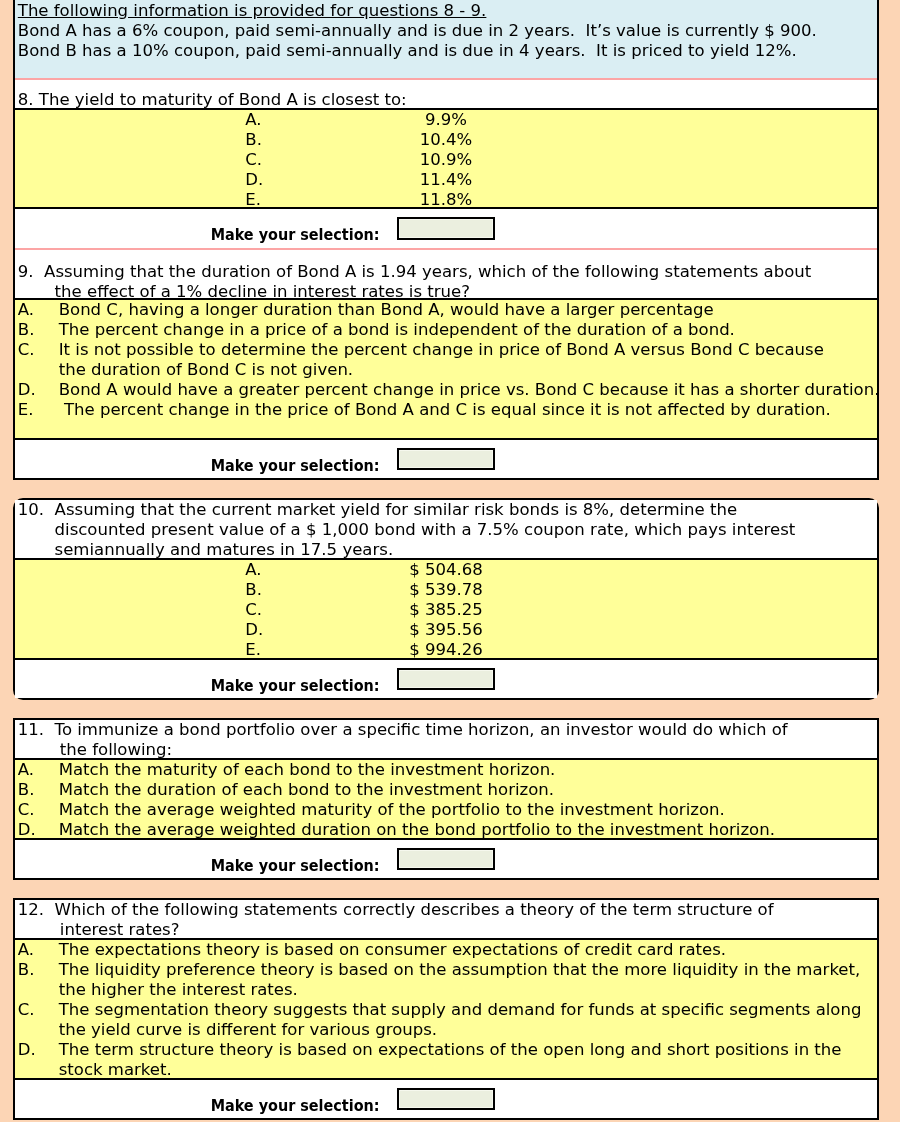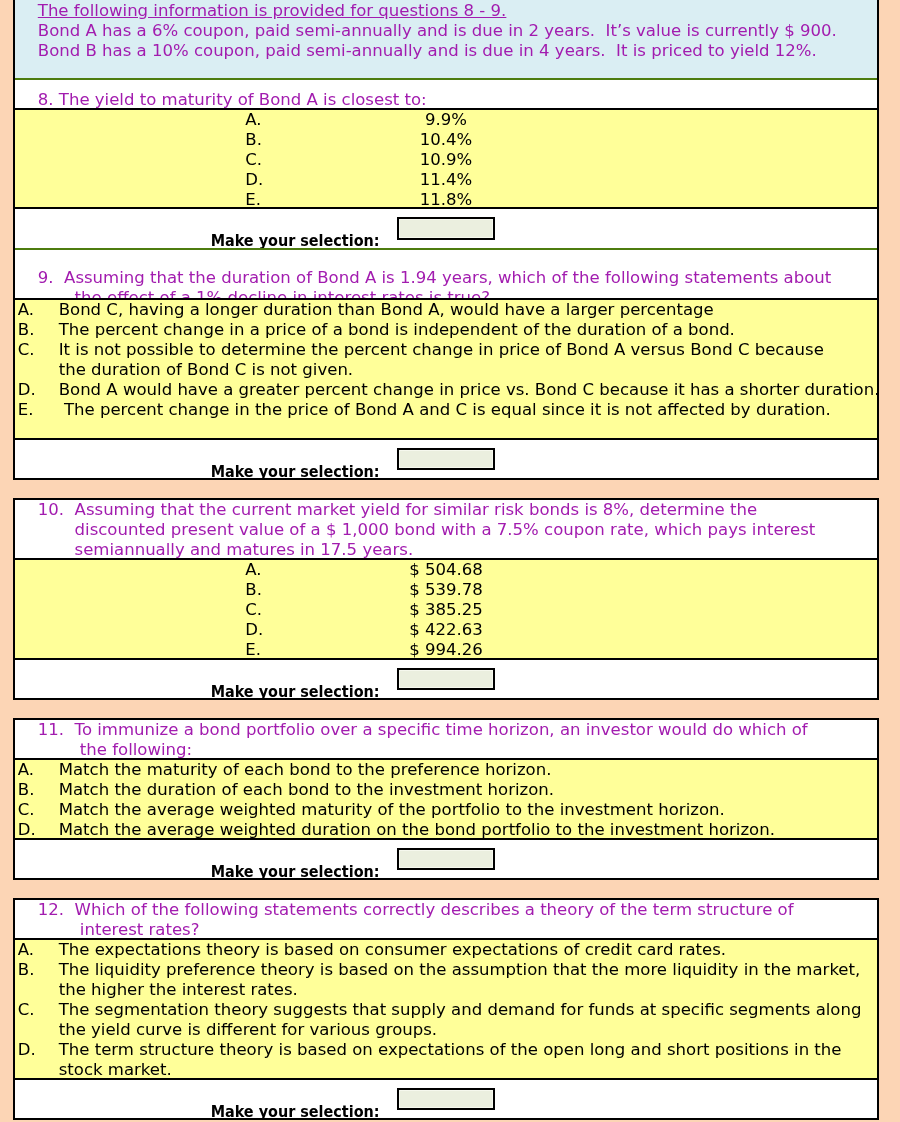--- a/index.html
+++ b/index.html
@@ -14,46 +14,46 @@
   .block{
     position:absolute;
     left:13px;width:866px;
     border:2px solid #000;
     background:#ffffff;
     box-sizing:border-box;
   }
   .sect{position:relative;box-sizing:border-box;overflow:hidden;}
   .sect.info{background:#DAEEF3;}
   .sect.stem{background:#ffffff;}
-  .sect.btop{border-top:2px solid #4d7c0f;}
+  .sect.btop{border-top:2px solid #fca5a5;}
   .sect.opts{background:#FFFF99;border-top:2px solid #000;}
   .sect.sel{border-top:2px solid #000;background:#ffffff;}
 
   .ln{
     font-size:16.55px;line-height:20px;white-space:pre;
-    color:#a21caf;padding-left:2.8px;margin-left:20px;
+    color:#000000;padding-left:2.8px;
   }
   .u{text-decoration:underline;}
 
   .optrow{
     font-size:16.55px;line-height:20px;white-space:pre;
     color:#000;display:flex;
   }
   .two-col .optrow{display:block;position:relative;text-align:center;}
   .two-col .ltr{position:absolute;left:230.3px;text-align:left;}
   .two-col .val{display:inline;}
   .para .ltr{width:43.7px;min-width:43.7px;flex:0 0 43.7px;padding-left:2.8px;box-sizing:border-box;}
   .para .val{white-space:pre;flex:0 0 auto;}
 
   .selrow{
     font-family:"DejaVu Sans Condensed","DejaVu Sans",sans-serif;
     font-weight:bold;font-size:16px;line-height:19px;
     position:absolute;left:0;top:0;right:0;bottom:0;
   }
-  .sellabel{position:absolute;left:195.7px;top:22px;white-space:pre;}
+  .sellabel{position:absolute;left:195.7px;top:16px;white-space:pre;}
   .inp{
     position:absolute;left:381.7px;top:8px;
     width:98.4px;height:22.3px;
     background:#EBEFDF;border:2px solid #000;
     box-shadow:inset 0 0 0 1px #F6F8EE;
     box-sizing:border-box;
   }
 </style>
 </head>
 <body>
@@ -74,67 +74,67 @@
       <div class="optrow"><span class="ltr">C.</span><span class="val">10.9%</span></div>
       <div class="optrow"><span class="ltr">D.</span><span class="val">11.4%</span></div>
       <div class="optrow"><span class="ltr">E.</span><span class="val">11.8%</span></div>
     </div>
     <div class="sect sel" style="height:40.3px;">
       <div class="selrow">
         <span class="sellabel">Make your selection:</span>
         <span class="inp"></span>
       </div>
     </div>
-    <div class="sect stem btop" style="height:49.9px;padding-top:18px;">
+    <div class="sect stem btop" style="height:49.9px;padding-top:12px;">
       <div class="ln">9.  Assuming that the duration of Bond A is 1.94 years, which of the following statements about</div>
       <div class="ln">       the effect of a 1% decline in interest rates is true?</div>
     </div>
     <div class="sect opts para" style="height:140.4px;">
       <div class="optrow"><span class="ltr">A.</span><span class="val">Bond C, having a longer duration than Bond A, would have a larger percentage</span></div>
       <div class="optrow"><span class="ltr"></span></div>
       <div class="optrow"><span class="ltr">B.</span><span class="val">The percent change in a price of a bond is independent of the duration of a bond.</span></div>
       <div class="optrow"><span class="ltr">C.</span><span class="val">It is not possible to determine the percent change in price of Bond A versus Bond C because</span></div>
       <div class="optrow"><span class="ltr"></span><span class="val">the duration of Bond C is not given.</span></div>
       <div class="optrow"><span class="ltr">D.</span><span class="val">Bond A would have a greater percent change in price vs. Bond C because it has a shorter duration.</span></div>
       <div class="optrow"><span class="ltr">E.</span><span class="val"> The percent change in the price of Bond A and C is equal since it is not affected by duration.</span></div>
     </div>
     <div class="sect sel" style="height:39.6px;">
       <div class="selrow">
         <span class="sellabel">Make your selection:</span>
         <span class="inp"></span>
       </div>
     </div>
   </div>
-  <div class="block" style="top:498px;height:201.6px;">
+  <div class="block" style="top:498px;height:201.6px;border-radius:10px;">
     <div class="sect stem" style="height:57.6px;">
       <div class="ln">10.  Assuming that the current market yield for similar risk bonds is 8%, determine the</div>
       <div class="ln">       discounted present value of a $ 1,000 bond with a 7.5% coupon rate, which pays interest</div>
       <div class="ln">       semiannually and matures in 17.5 years.</div>
     </div>
     <div class="sect opts two-col" style="height:100.3px;">
       <div class="optrow"><span class="ltr">A.</span><span class="val">$ 504.68</span></div>
       <div class="optrow"><span class="ltr">B.</span><span class="val">$ 539.78</span></div>
       <div class="optrow"><span class="ltr">C.</span><span class="val">$ 385.25</span></div>
-      <div class="optrow"><span class="ltr">D.</span><span class="val">$ 422.63</span></div>
+      <div class="optrow"><span class="ltr">D.</span><span class="val">$ 395.56</span></div>
       <div class="optrow"><span class="ltr">E.</span><span class="val">$ 994.26</span></div>
     </div>
     <div class="sect sel" style="height:39.7px;">
       <div class="selrow">
         <span class="sellabel">Make your selection:</span>
         <span class="inp"></span>
       </div>
     </div>
   </div>
   <div class="block" style="top:718px;height:161.6px;">
     <div class="sect stem" style="height:37.6px;">
       <div class="ln">11.  To immunize a bond portfolio over a specific time horizon, an investor would do which of</div>
       <div class="ln">        the following:</div>
     </div>
     <div class="sect opts para" style="height:80.4px;">
-      <div class="optrow"><span class="ltr">A.</span><span class="val">Match the maturity of each bond to the preference horizon.</span></div>
+      <div class="optrow"><span class="ltr">A.</span><span class="val">Match the maturity of each bond to the investment horizon.</span></div>
       <div class="optrow"><span class="ltr">B.</span><span class="val">Match the duration of each bond to the investment horizon.</span></div>
       <div class="optrow"><span class="ltr">C.</span><span class="val">Match the average weighted maturity of the portfolio to the investment horizon.</span></div>
       <div class="optrow"><span class="ltr">D.</span><span class="val">Match the average weighted duration on the bond portfolio to the investment horizon.</span></div>
     </div>
     <div class="sect sel" style="height:39.6px;">
       <div class="selrow">
         <span class="sellabel">Make your selection:</span>
         <span class="inp"></span>
       </div>
     </div>

